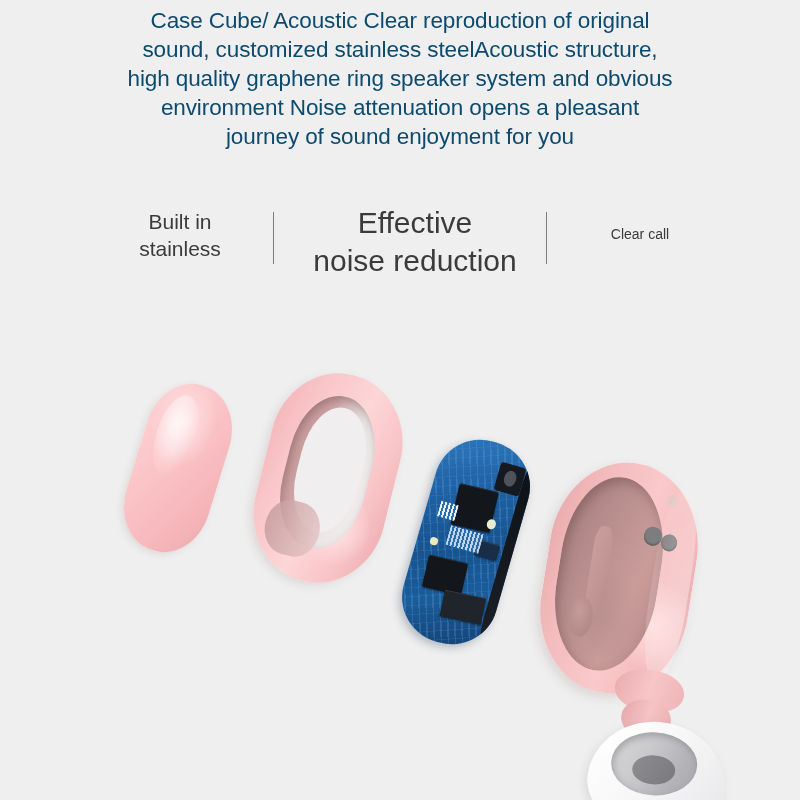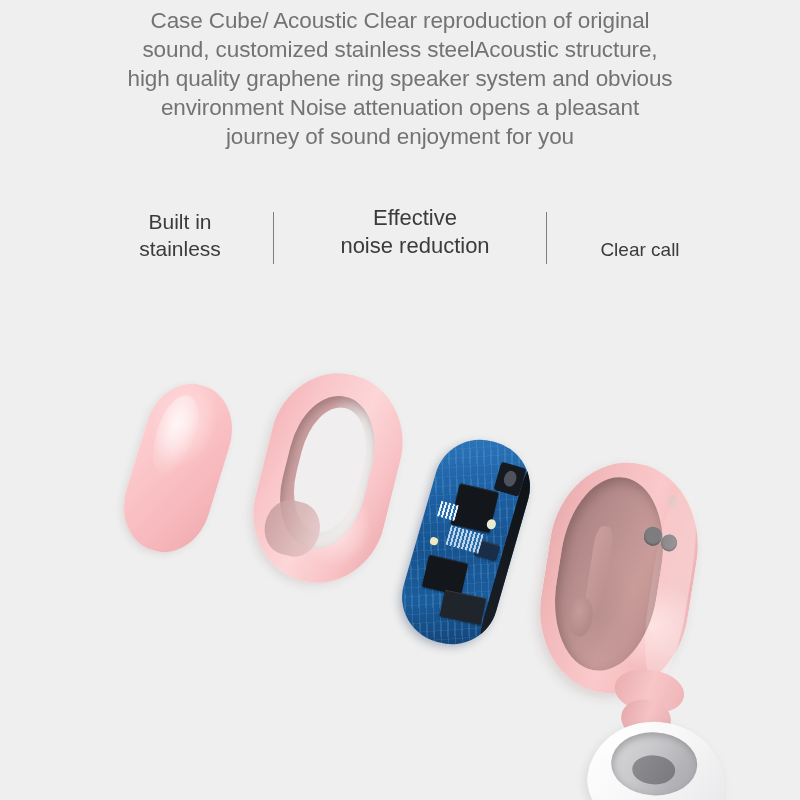--- a/index.html
+++ b/index.html
@@ -13,41 +13,41 @@
   }
 
   
   .headline{
     position:absolute;
     left:60px; top:6px;
     width:680px;
     text-align:center;
     font-size:22.5px;
     line-height:29px;
-    color:#737373;
+    color:#0c4a6e;
     letter-spacing:-0.1px;
     white-space:pre-line;
   }
 
   
   .features{
     position:absolute;
     left:0; top:200px;
     width:800px; height:90px;
   }
   .feature{
     position:absolute;
     text-align:center;
     color:#3b3b3b;
     line-height:1.28;
     white-space:pre-line;
   }
   .f-mic{ left:95px; top:9px; width:170px; font-size:21px; }
-  .f-noise{ left:300px; top:4px; width:230px; font-size:22px; }
-  .f-call{ left:560px; top:38px; width:160px; font-size:19px; }
+  .f-noise{ left:300px; top:4px; width:230px; font-size:30px; }
+  .f-call{ left:560px; top:26px; width:160px; font-size:14px; }
 
   .divider{
     position:absolute;
     top:12px;
     width:1px; height:52px;
     background:#7e7e7e;
   }
   .d1{ left:273px; }
   .d2{ left:546px; }
 

